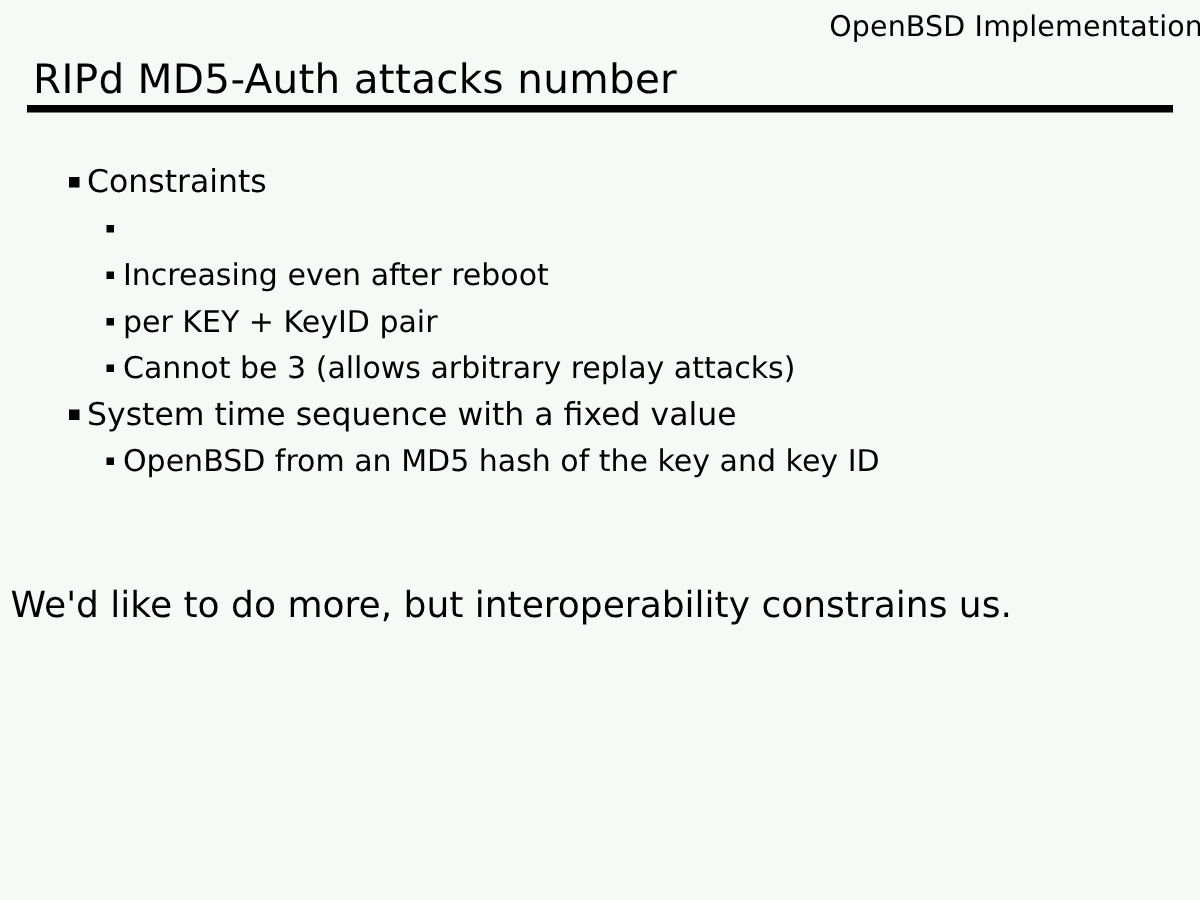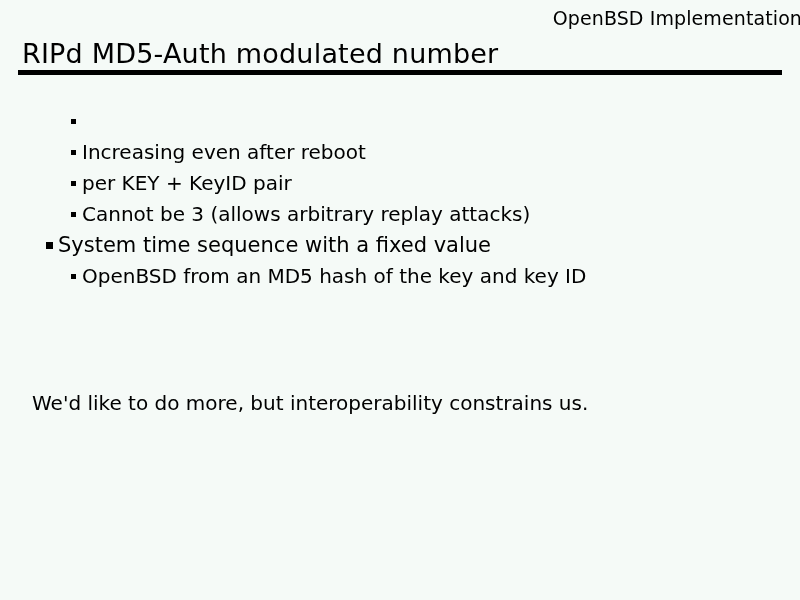--- a/index.html
+++ b/index.html
@@ -133,40 +133,44 @@
     background: transparent;
   }
   .lvl3 .bullet-text {
     left: 108px;
     font-size: 20px;
   }
 
   
   #closing-note {
     position: absolute;
-    left: 32px;
+    left: 7px;
     top: 389px;
-    font-size: 20px;
+    font-size: 24px;
     line-height: 28px;
     color: #000;
     white-space: nowrap;
   }
 </style>
 </head>
 <body style="background: rgb(245, 250, 247); color: rgb(0, 0, 0);">
 
 <div id="slide">
 
   <div id="slide-header">OpenBSD Implementation</div>
 
-  <div id="slide-title">RIPd MD5-Auth modulated number</div>
+  <div id="slide-title">RIPd MD5-Auth attacks number</div>
 
   <div id="title-rule" style="background: rgb(0, 0, 0);"></div>
 
   <div id="body-list">
+      <div class="bullet-row lvl1">
+        <span class="bullet-mark"></span>
+        <span class="bullet-text">Constraints</span>
+      </div>
       <div class="bullet-row lvl2">
         <span class="bullet-mark"></span>
       </div>
       <div class="bullet-row lvl2">
         <span class="bullet-mark"></span>
         <span class="bullet-text">Increasing even after reboot</span>
       </div>
       <div class="bullet-row lvl2">
         <span class="bullet-mark"></span>
         <span class="bullet-text">per KEY + KeyID pair</span>

